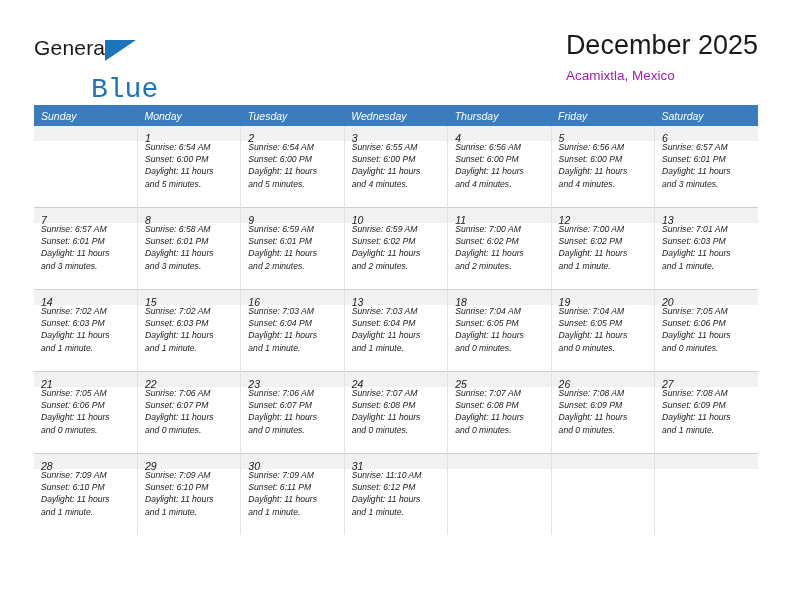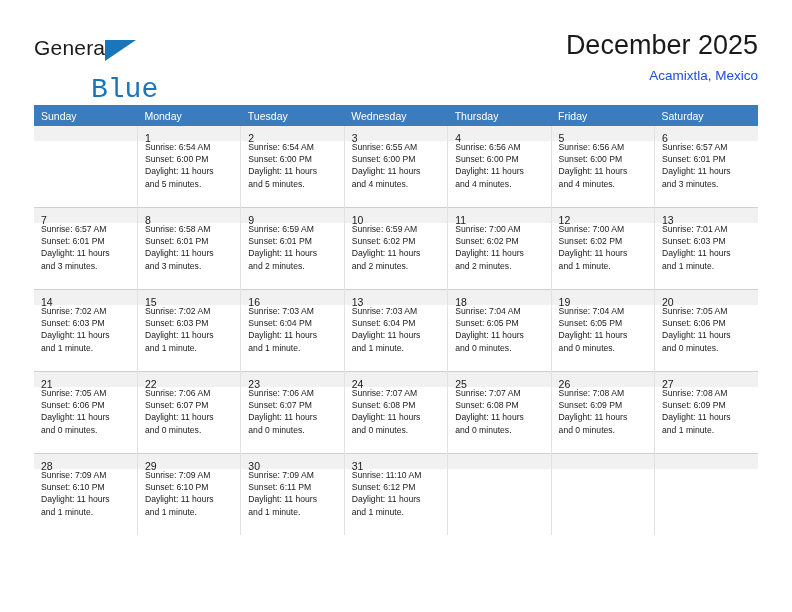--- a/index.html
+++ b/index.html
@@ -59,44 +59,45 @@
     left: 57px;
     top: 38px;
     font-size: 28px;
     color: #1b75bb;
     font-family: Liberation Mono, monospace;
   }
   .title-block {
     position: absolute;
     right: 34px;
     top: 28px;
-    text-align: right;
+    text-align: left;
   }
   .cal-title {
     font-size: 27px;
     color: #1a1a1a;
     line-height: 34px;
     white-space: nowrap;
   }
   .cal-subtitle {
     font-size: 13.5px;
-    color: #1d4ed8;
+    color: #a21caf;
     line-height: 20px;
     margin-top: 4px;
     white-space: nowrap;
   }
 
   
   .calendar {
     position: absolute;
     left: 34px;
     top: 105px;
     width: 724px;
     border-collapse: collapse;
     table-layout: fixed;
+    font-style: italic;
   }
   .calendar col { width: 103.42px; }
   thead th {
     background: #3b7cbf;
     color: #ffffff;
     font-size: 10.5px;
     font-weight: normal;
     text-align: left;
     padding: 4px 0 4px 7px;
     height: 13px;

